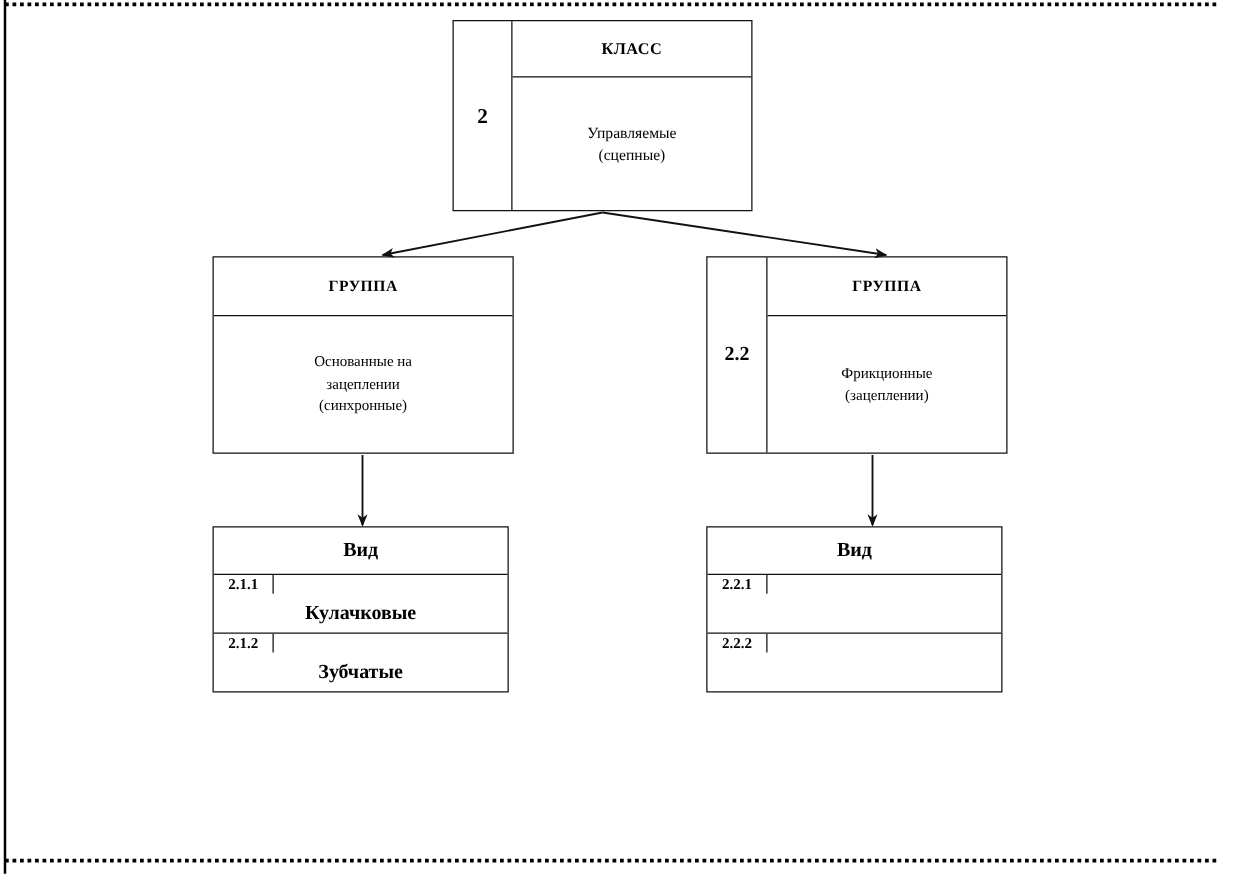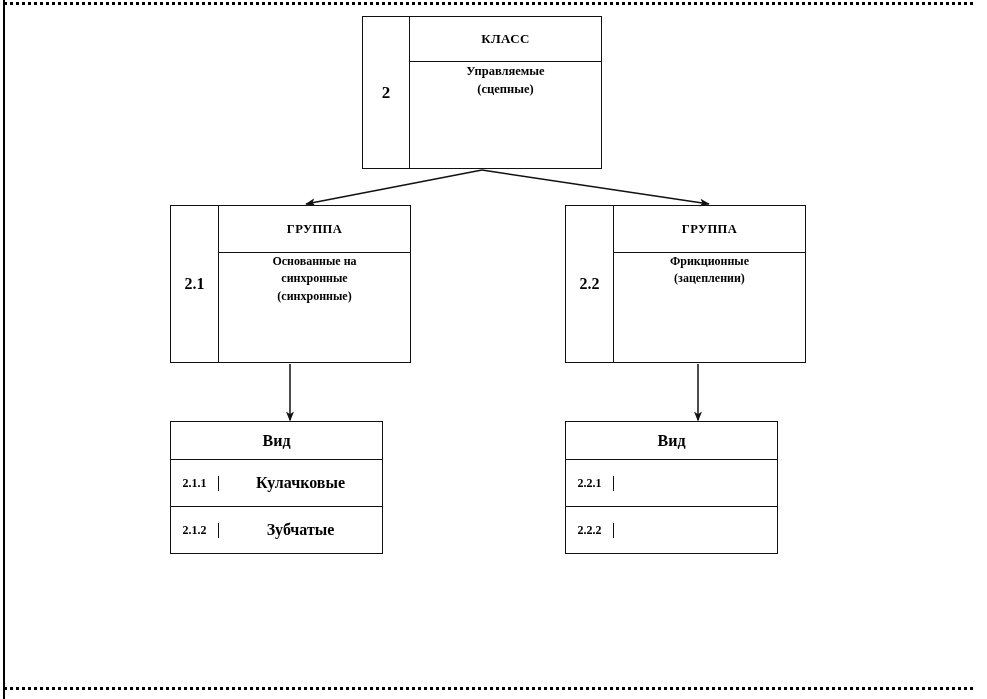--- a/index.html
+++ b/index.html
@@ -84,63 +84,64 @@
     align-items: center;
     justify-content: center;
     font-weight: bold;
     letter-spacing: 0.4px;
     flex: 0 0 auto;
     text-align: center;
   }
   .body-cell {
     box-sizing: border-box;
     display: flex;
+    align-items: center;
     justify-content: center;
     text-align: center;
-    font-weight: bold;
+    font-weight: normal;
     line-height: 1.45;
     flex: 1 1 auto;
     padding: 0 6px;
   }
 
   
   #class-box { left: 362px; top: 16px; width: 240px; height: 153px; }
   #class-box .code-cell  { width: 47px; font-size: 17px; }
   #class-box .title-cell { height: 45px; font-size: 13px; }
   #class-box .body-cell  { font-size: 12.5px; }
 
   
   .group-box { width: 241px; height: 158px; top: 205px; }
   #group-box-left  { left: 170px; }
   #group-box-right { left: 565px; }
   .group-box .code-cell  { width: 48px; font-size: 16px; }
   .group-box .title-cell { height: 47px; font-size: 12.5px; }
   .group-box .body-cell  { font-size: 12px; }
 
   
-  .vid-box { width: 213px; height: 133px; top: 421px; }
+  .vid-box { width: 237px; height: 133px; top: 421px; }
   #vid-box-left  { left: 170px; }
   #vid-box-right { left: 565px; }
   .vid-stack { display: flex; flex-direction: column; width: 100%; height: 100%; }
   .vid-header {
     box-sizing: border-box;
     height: 38px;
     border-bottom: 1.5px solid #111;
     display: flex;
     align-items: center;
     justify-content: center;
     font-weight: bold;
     font-size: 16px;
   }
   .vid-row {
     box-sizing: border-box;
     flex: 1 1 0;
     display: flex;
+    flex-direction: column;
     min-height: 0;
-    align-items: center;
   }
   .vid-row.divided { border-bottom: 1.5px solid #111; }
   .vid-code {
     box-sizing: border-box;
     width: 48px;
     border-right: 1.5px solid #111;
     display: flex;
     align-items: center;
     justify-content: center;
     font-weight: bold;
@@ -185,27 +186,26 @@
             <div>Управляемые</div>
             <div>(сцепные)</div>
           </div>
         </div>
       </div>
     </div>
   </div>
 
   <div class="node group-box" id="group-box-left">
     <div class="split">
-      <div class="code-cell">2.1</div>
       <div class="right-col">
         <div class="title-cell">ГРУППА</div>
         <div class="body-cell">
           <div>
             <div>Основанные на</div>
-            <div>синхронные</div>
+            <div>зацеплении</div>
             <div>(синхронные)</div>
           </div>
         </div>
       </div>
     </div>
   </div>
 
   <div class="node group-box" id="group-box-right">
     <div class="split">
       <div class="code-cell">2.2</div>

